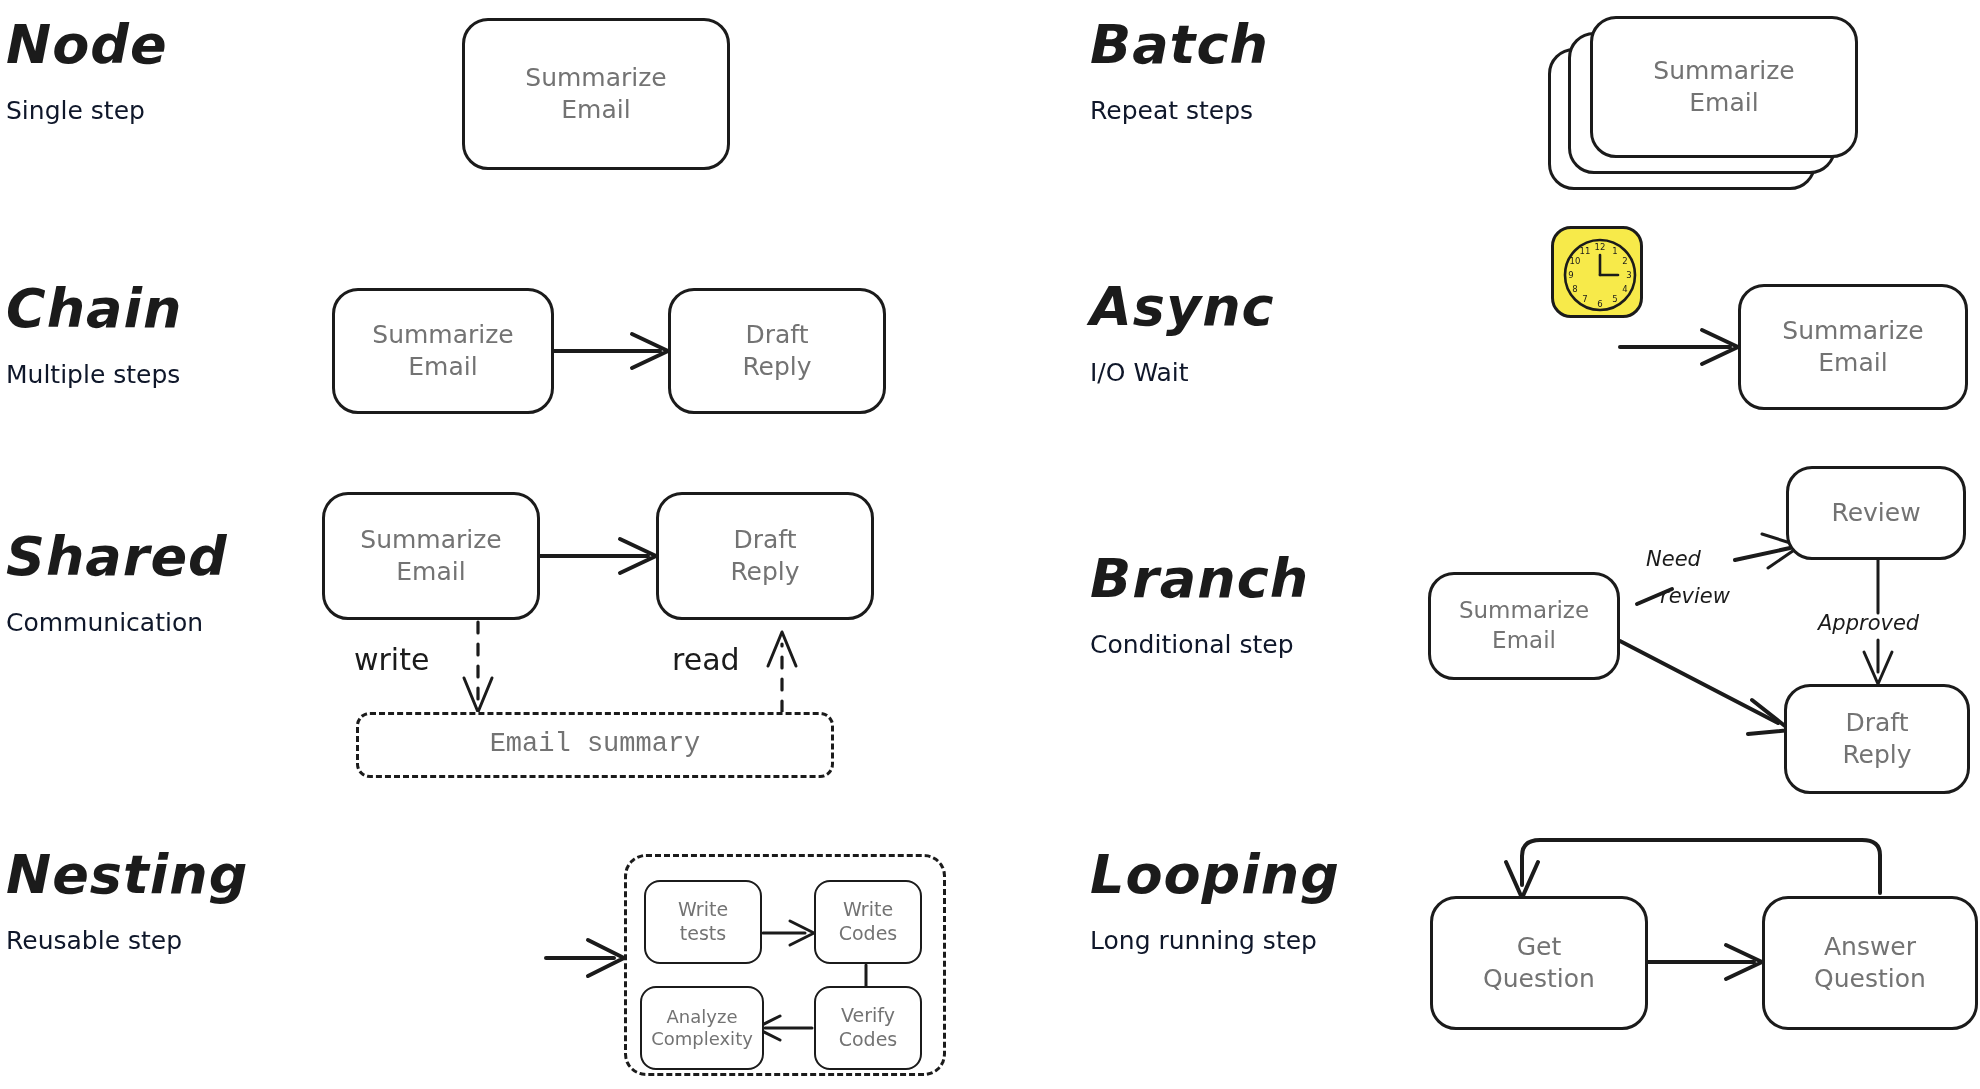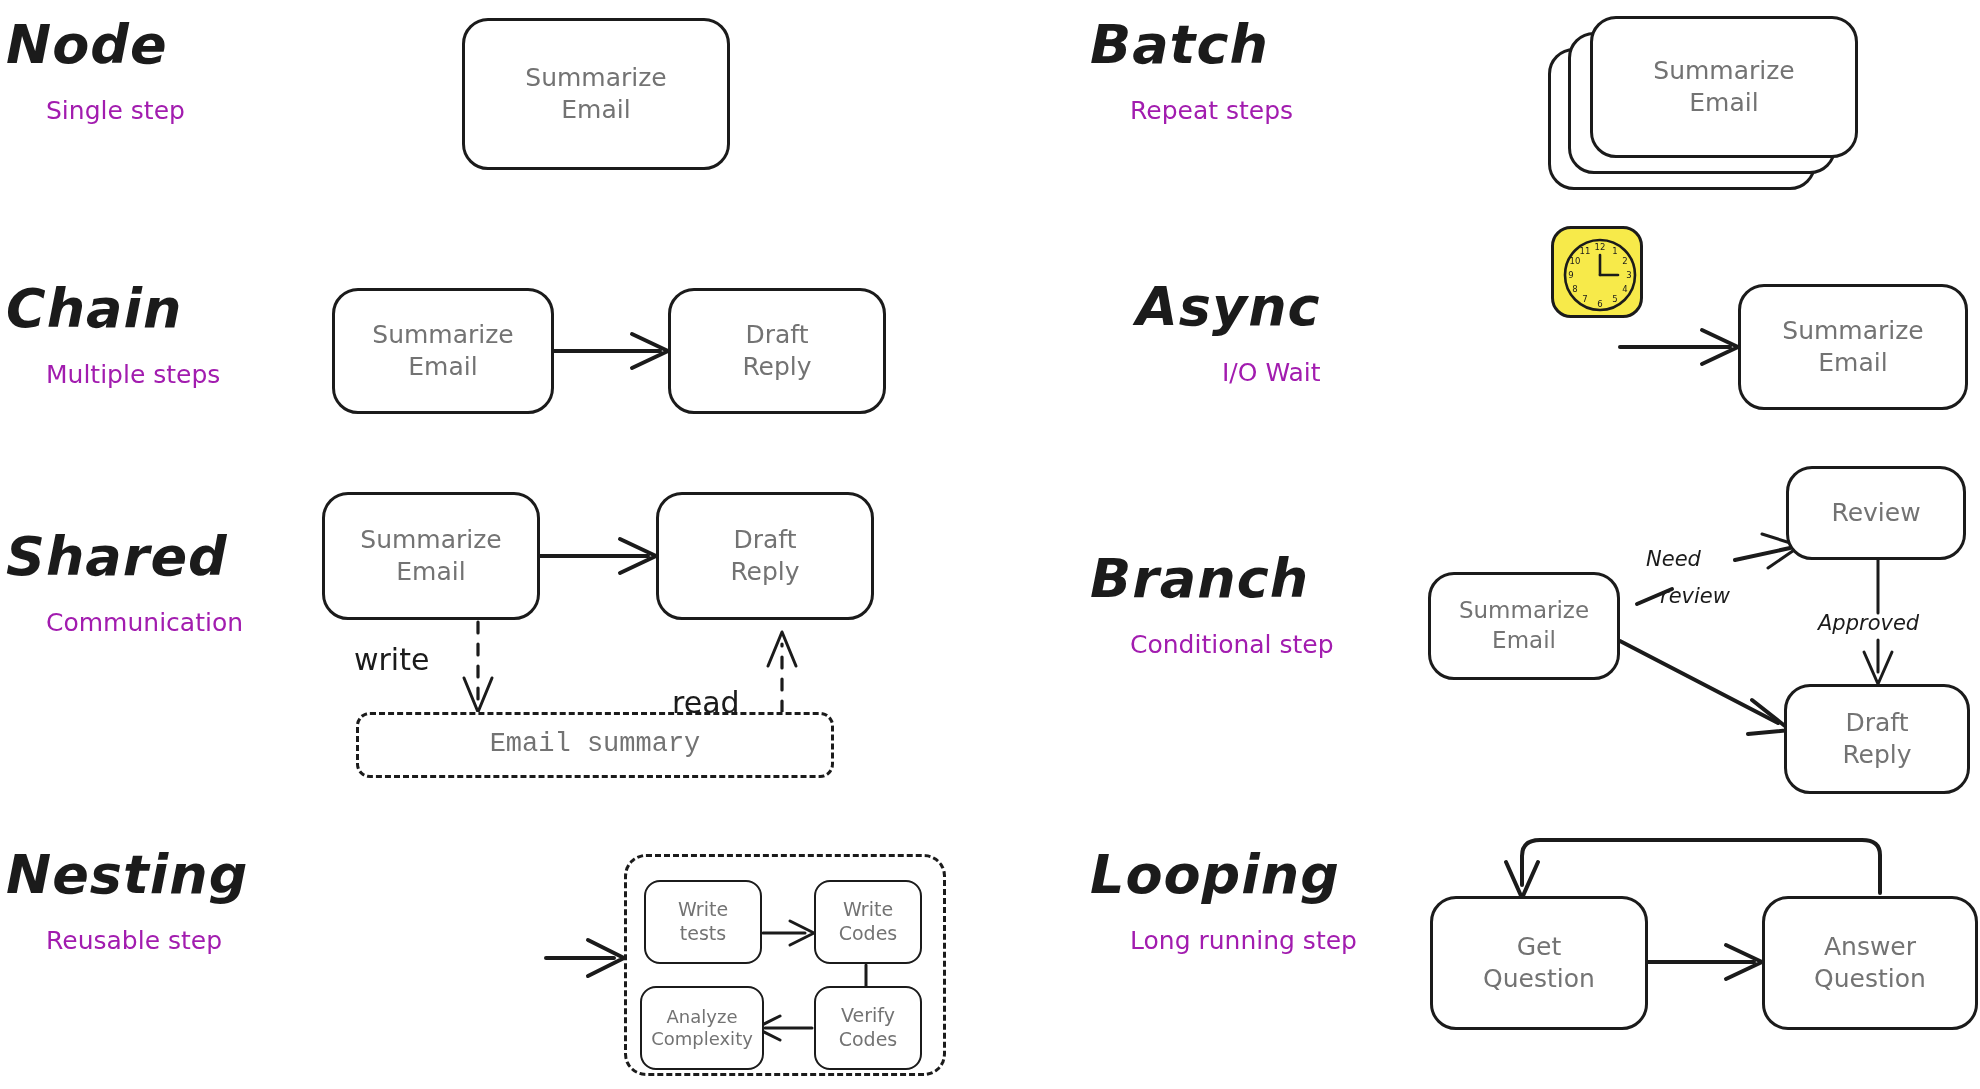--- a/index.html
+++ b/index.html
@@ -33,25 +33,24 @@
     font-size: 54px;
     letter-spacing: 1px;
     color: #1b1b1b;
     line-height: 1;
     white-space: nowrap;
   }
   .pattern-sub {
     font-family: "DejaVu Sans", sans-serif;
     font-size: 25px;
     font-weight: 400;
-    color: #a21caf;
+    color: #0f172a;
     line-height: 1;
     white-space: nowrap;
     margin-top: 26px;
-    margin-left: 40px;
   }
 
   
   .node {
     position: absolute;
     box-sizing: border-box;
     background: #ffffff;
     border: 3.5px solid #1b1b1b;
     border-radius: 26px;
     display: flex;
@@ -246,21 +245,21 @@
 
   <div class="pattern" style="left:6px; top:282px;">
     <div class="pattern-title">Chain</div>
     <div class="pattern-sub">Multiple steps</div>
   </div>
   <div class="node" style="left:332px; top:288px; width:222px; height:126px;">Summarize
 Email</div>
   <div class="node" style="left:668px; top:288px; width:218px; height:126px;">Draft
 Reply</div>
 
-  <div class="pattern" style="left:1136px; top:280px;text-align:right;">
+  <div class="pattern" style="left:1090px; top:280px;">
     <div class="pattern-title">Async</div>
     <div class="pattern-sub">I/O Wait</div>
   </div>
   <div class="clock" style="left:1551px; top:226px;">
     <svg width="92" height="92" viewBox="0 0 92 92">
       <circle cx="46" cy="46" r="35" fill="none" stroke="#1b1b1b" stroke-width="2.6"></circle>
       <g font-family="DejaVu Sans, sans-serif" font-size="8.5" fill="#1b1b1b" text-anchor="middle" dominant-baseline="middle">
         <text x="46" y="18">12</text>
         <text x="61" y="22">1</text>
         <text x="71" y="32">2</text>
@@ -284,21 +283,21 @@
   <div class="pattern" style="left:6px; top:530px;">
     <div class="pattern-title">Shared</div>
     <div class="pattern-sub">Communication</div>
   </div>
   <div class="node" style="left:322px; top:492px; width:218px; height:128px;">Summarize
 Email</div>
   <div class="node" style="left:656px; top:492px; width:218px; height:128px;">Draft
 Reply</div>
   <div class="node dashed" style="left:356px; top:712px; width:478px; height:66px; font-size:27px;font-family:Liberation Mono, monospace;">Email summary</div>
   <div class="edge-label big" style="left:354px; top:645px;">write</div>
-  <div class="edge-label big" style="left:672px; top:645px;margin-top:43px;">read</div>
+  <div class="edge-label big" style="left:672px; top:645px;">read</div>
 
   <div class="pattern" style="left:1090px; top:552px;">
     <div class="pattern-title">Branch</div>
     <div class="pattern-sub">Conditional step</div>
   </div>
   <div class="node" style="left:1428px; top:572px; width:192px; height:108px; font-size:23px;">Summarize
 Email</div>
   <div class="node" style="left:1786px; top:466px; width:180px; height:94px; font-size:25px;">Review</div>
   <div class="node" style="left:1784px; top:684px; width:186px; height:110px; font-size:25px;">Draft
 Reply</div>

